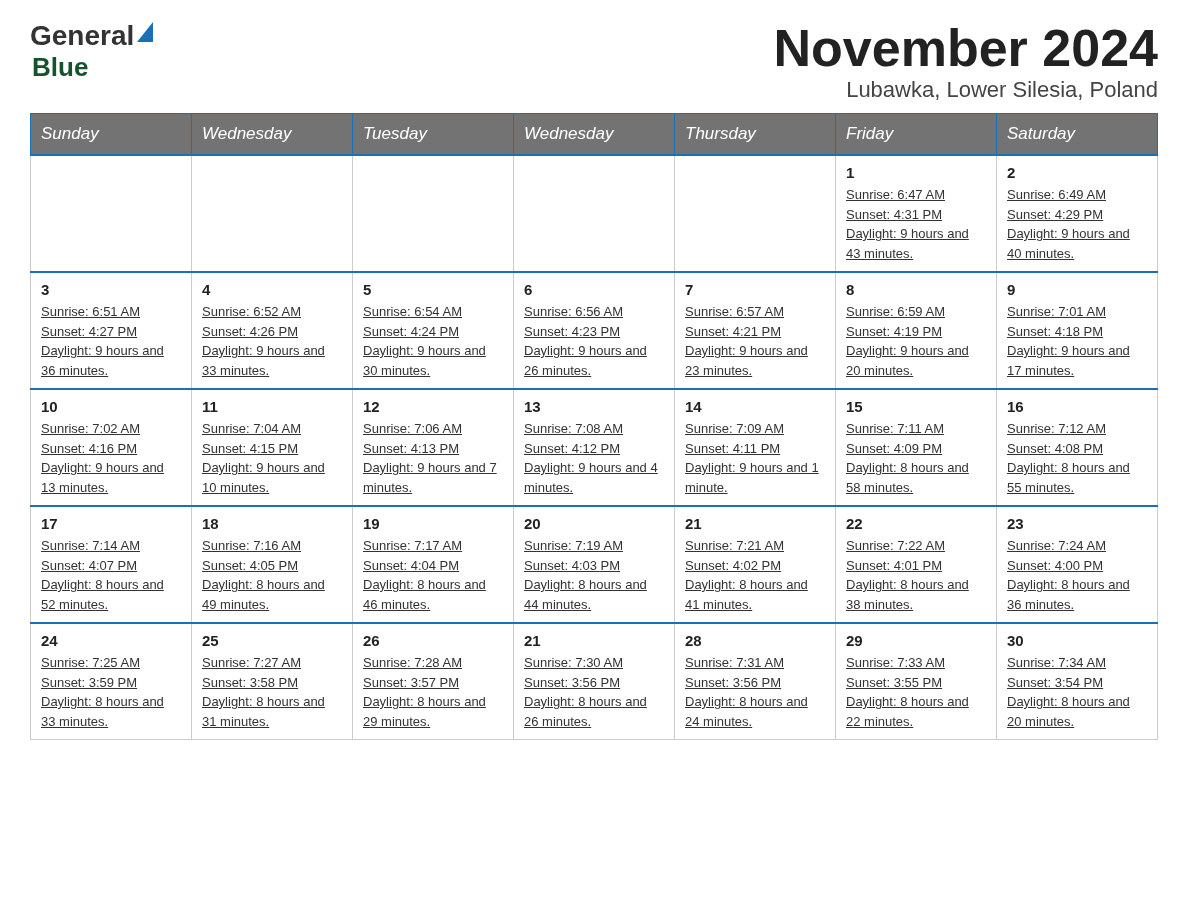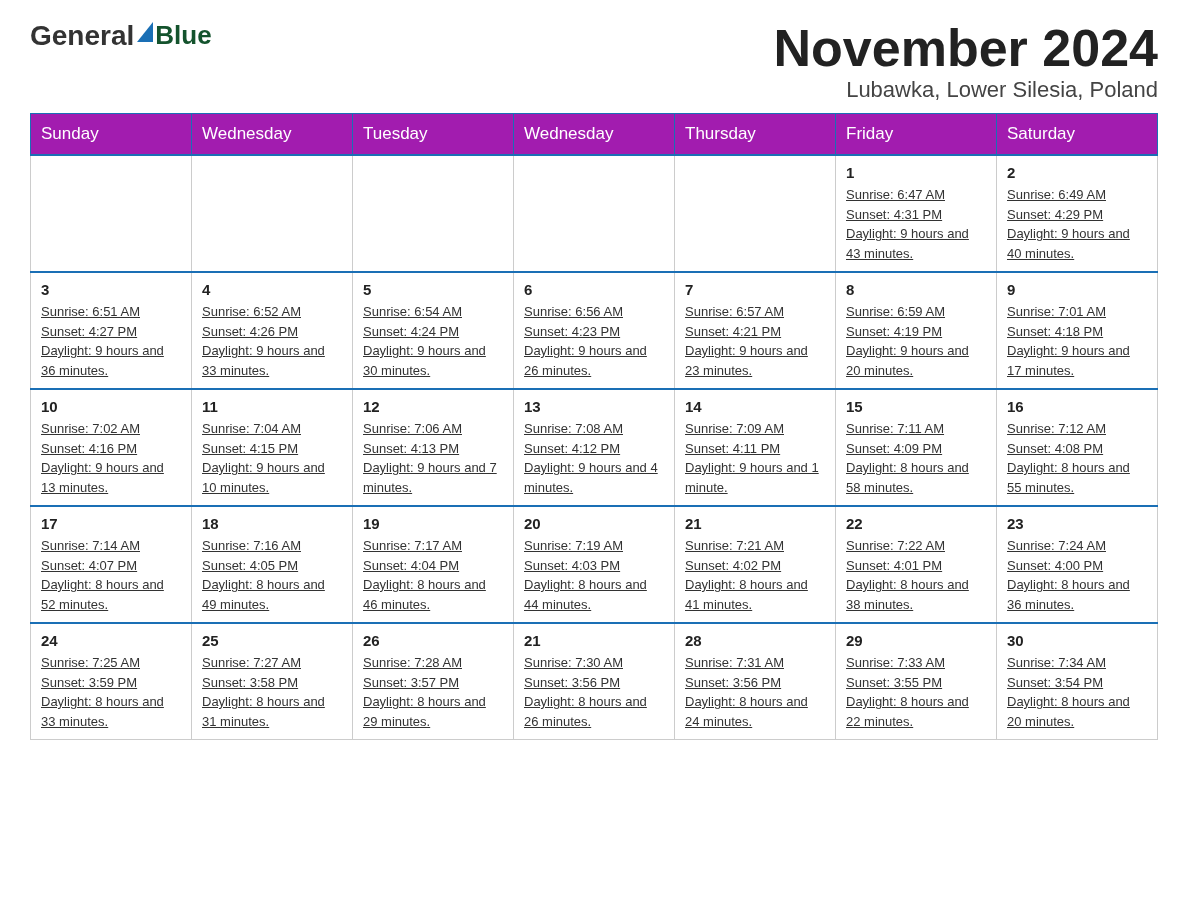--- a/index.html
+++ b/index.html
@@ -41,21 +41,22 @@
       margin-top: 0;
     }
 
     .calendar {
       width: 100%;
       border-collapse: collapse;
       margin-top: 10px;
     }
 
     .calendar thead tr {
-      background-color: #a21caf;
+      background-color: #737373;
+      font-style: italic;
     }
 
     .calendar thead th {
       color: #fff;
       font-size: 17px;
       font-weight: normal;
       padding: 10px 10px;
       border: 1px solid #1a6fb5;
       text-align: left;
     }
@@ -88,21 +89,21 @@
       line-height: 1.5;
       text-decoration: underline;
     }
 
     .empty-cell {
       background: #fff;
     }
 
     .logo-wrapper {
       display: flex;
-      flex-direction: row;
+      flex-direction: column;
       align-items: flex-start;
     }
 
     .logo-line1 {
       display: flex;
       align-items: center;
     }
 
     .logo-triangle {
       display: inline-block;

